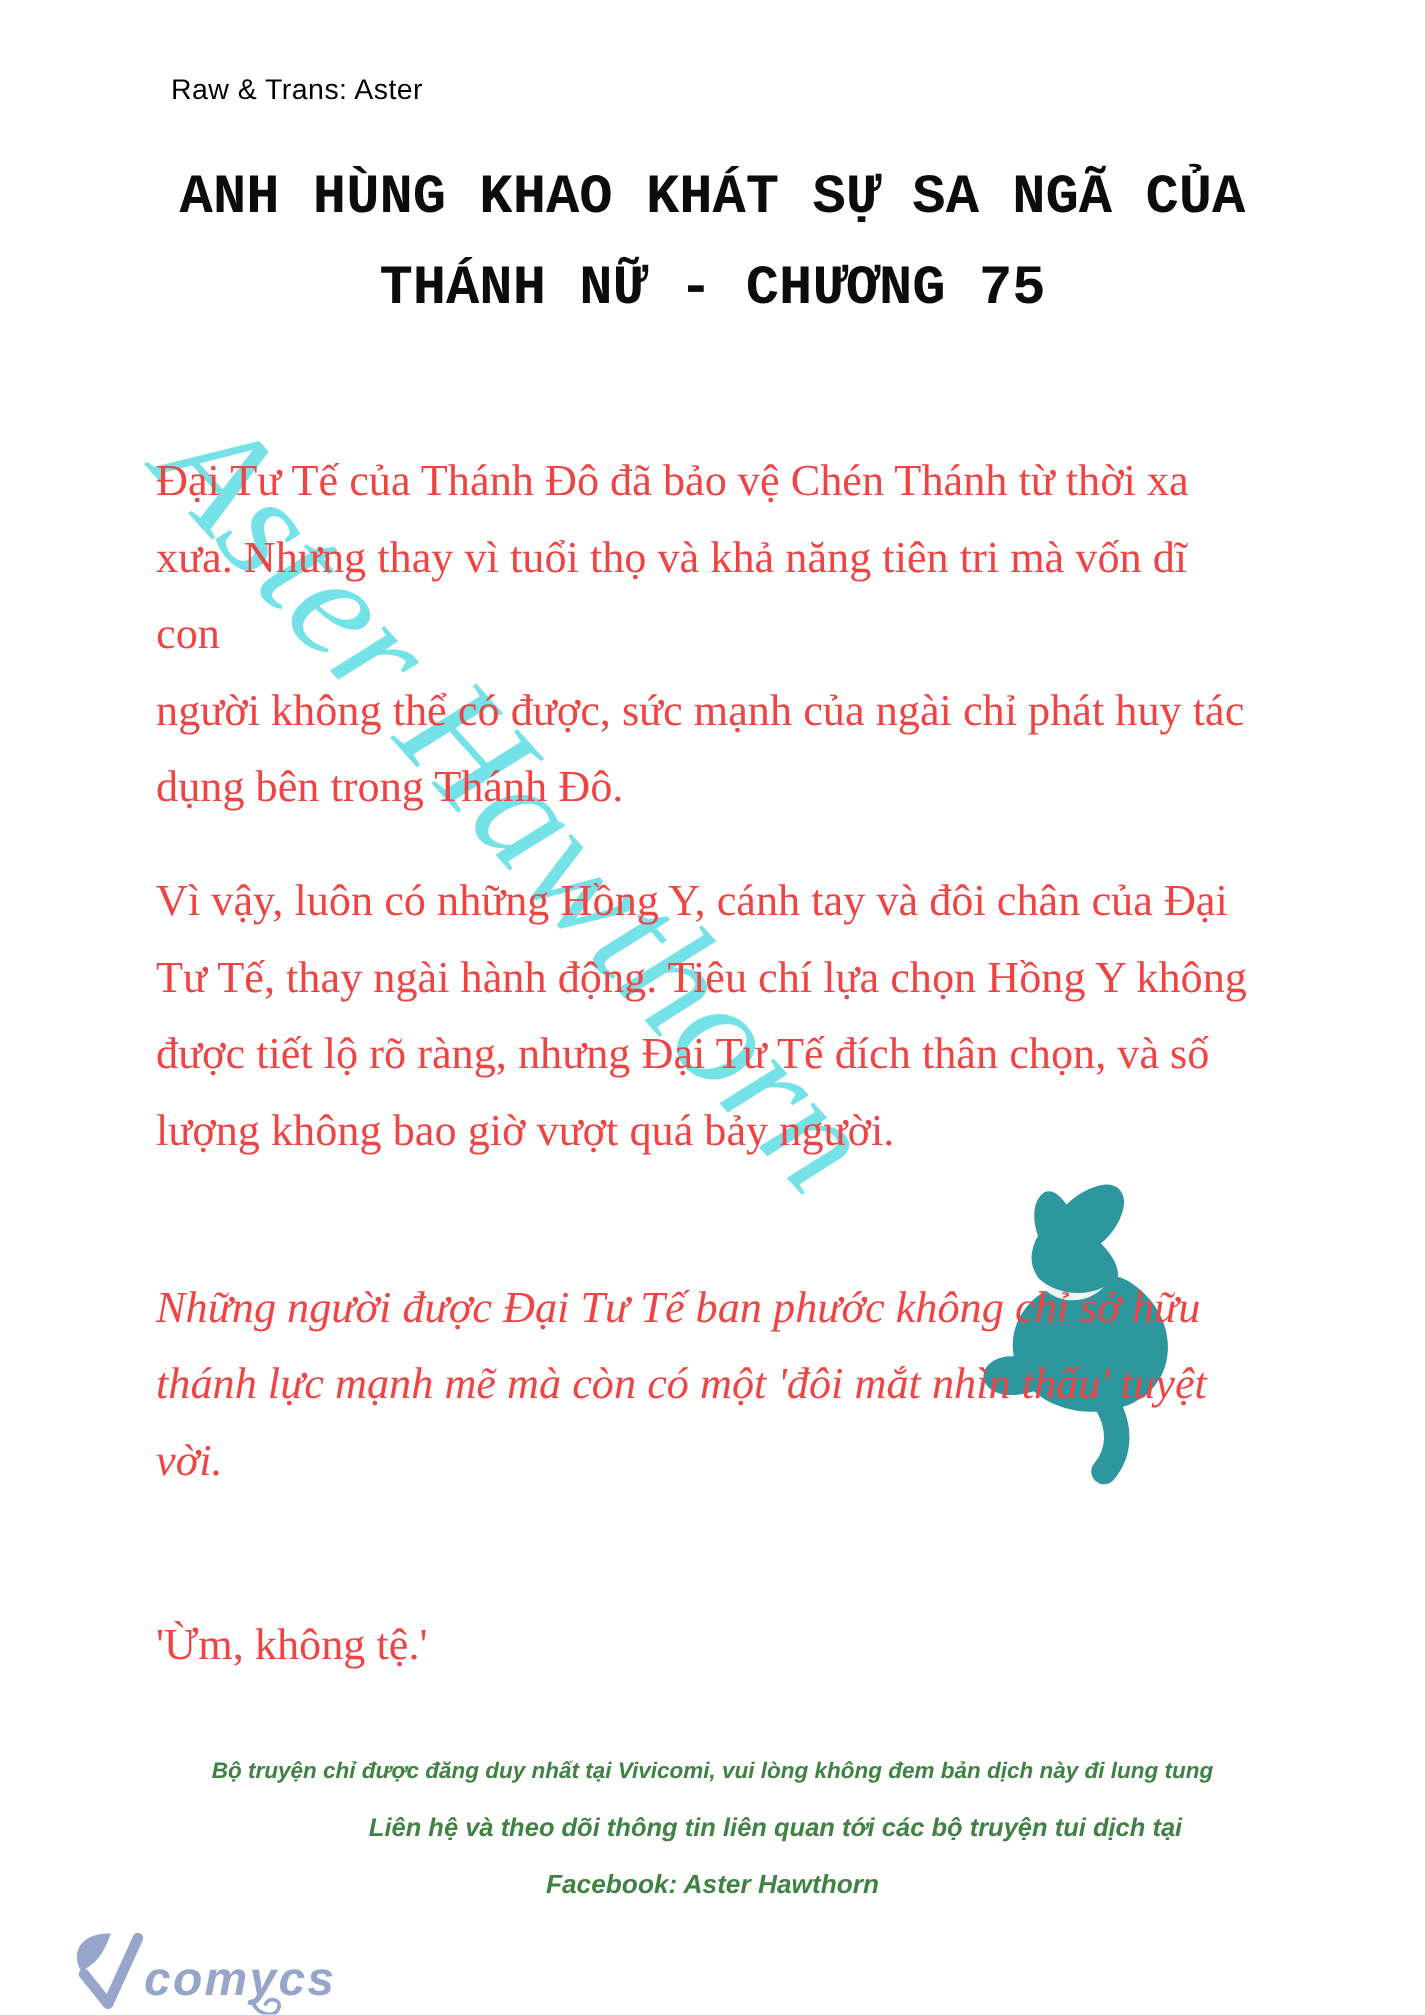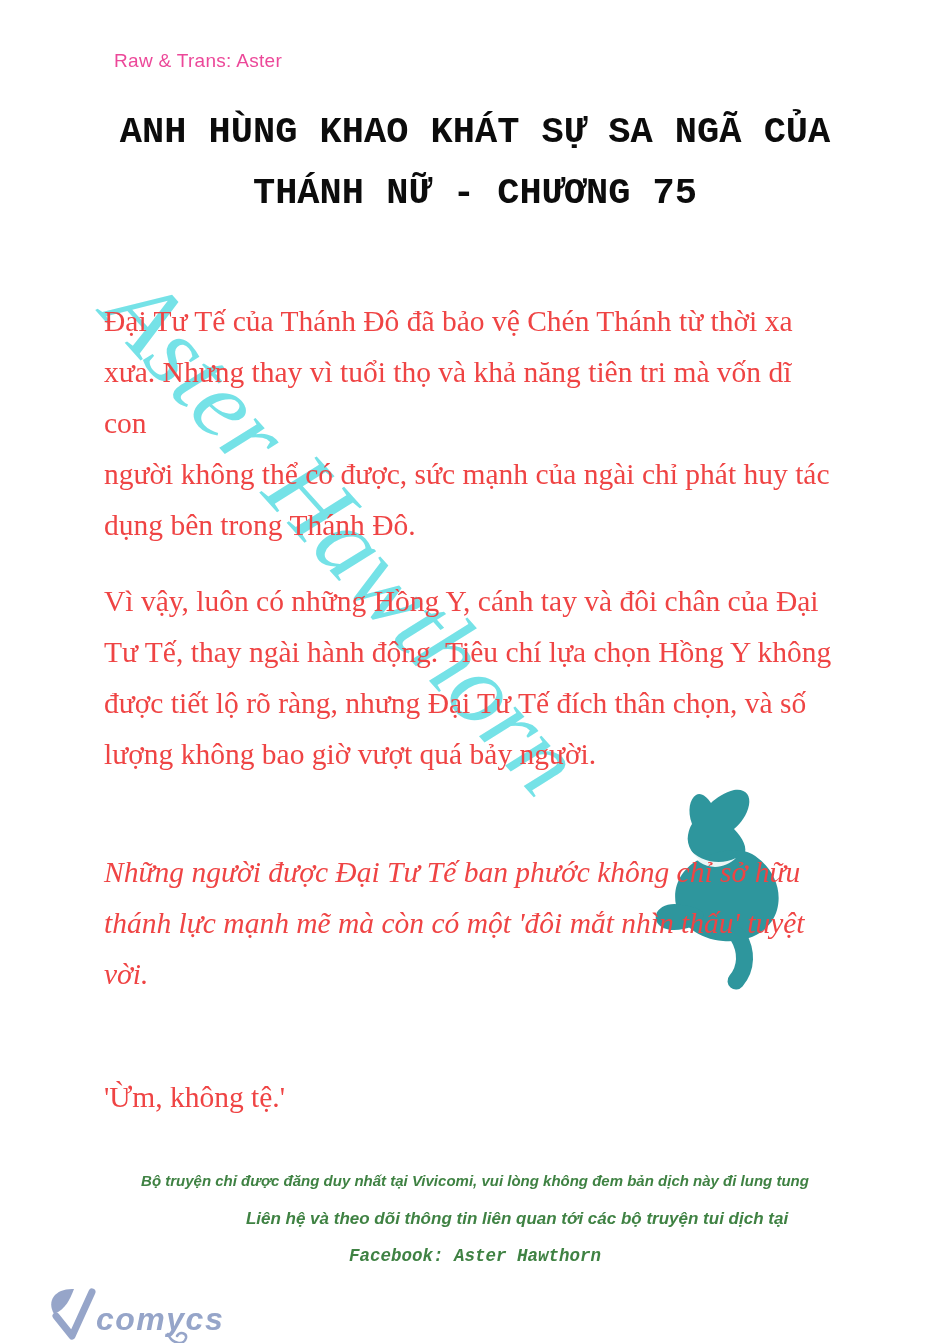--- a/index.html
+++ b/index.html
@@ -9,21 +9,21 @@
     position: relative;
     overflow: hidden;
     font-family: "Liberation Serif", serif;
     color: #161616;
   }
   .abs { position: absolute; }
 
   .credit {
     left: 114px; top: 50px;
     font-family: "Liberation Sans", sans-serif;
-    font-size: 19px; color: #ec4899;
+    font-size: 19px; color: #000000;
     letter-spacing: 0.3px;
     z-index: 5;
   }
 
   .title {
     left: 0; top: 102px; width: 950px;
     text-align: center;
     font-family: Liberation Mono, monospace;
     font-weight: bold;
     font-size: 37px;
@@ -65,21 +65,21 @@
     left: 0; width: 950px;
     text-align: center;
     font-family: "Liberation Sans", sans-serif;
     font-weight: bold;
     font-style: italic;
     color: #3f8243;
     z-index: 5;
   }
   .f1 { top: 1172px; font-size: 15px; }
   .f2 { top: 1209px; font-size: 17px; padding-left: 42px; }
-  .f3 { top: 1246px; font-size: 17.5px; font-family: Liberation Mono, monospace; }
+  .f3 { top: 1246px; font-size: 17.5px; }
 
   .logo { left: 40px; top: 1284px; z-index: 5; }
   .logo text {
     font-family: "Liberation Sans", sans-serif;
     font-weight: bold;
     font-style: italic;
     letter-spacing: 1.5px;
   }
 </style>
 </head>

